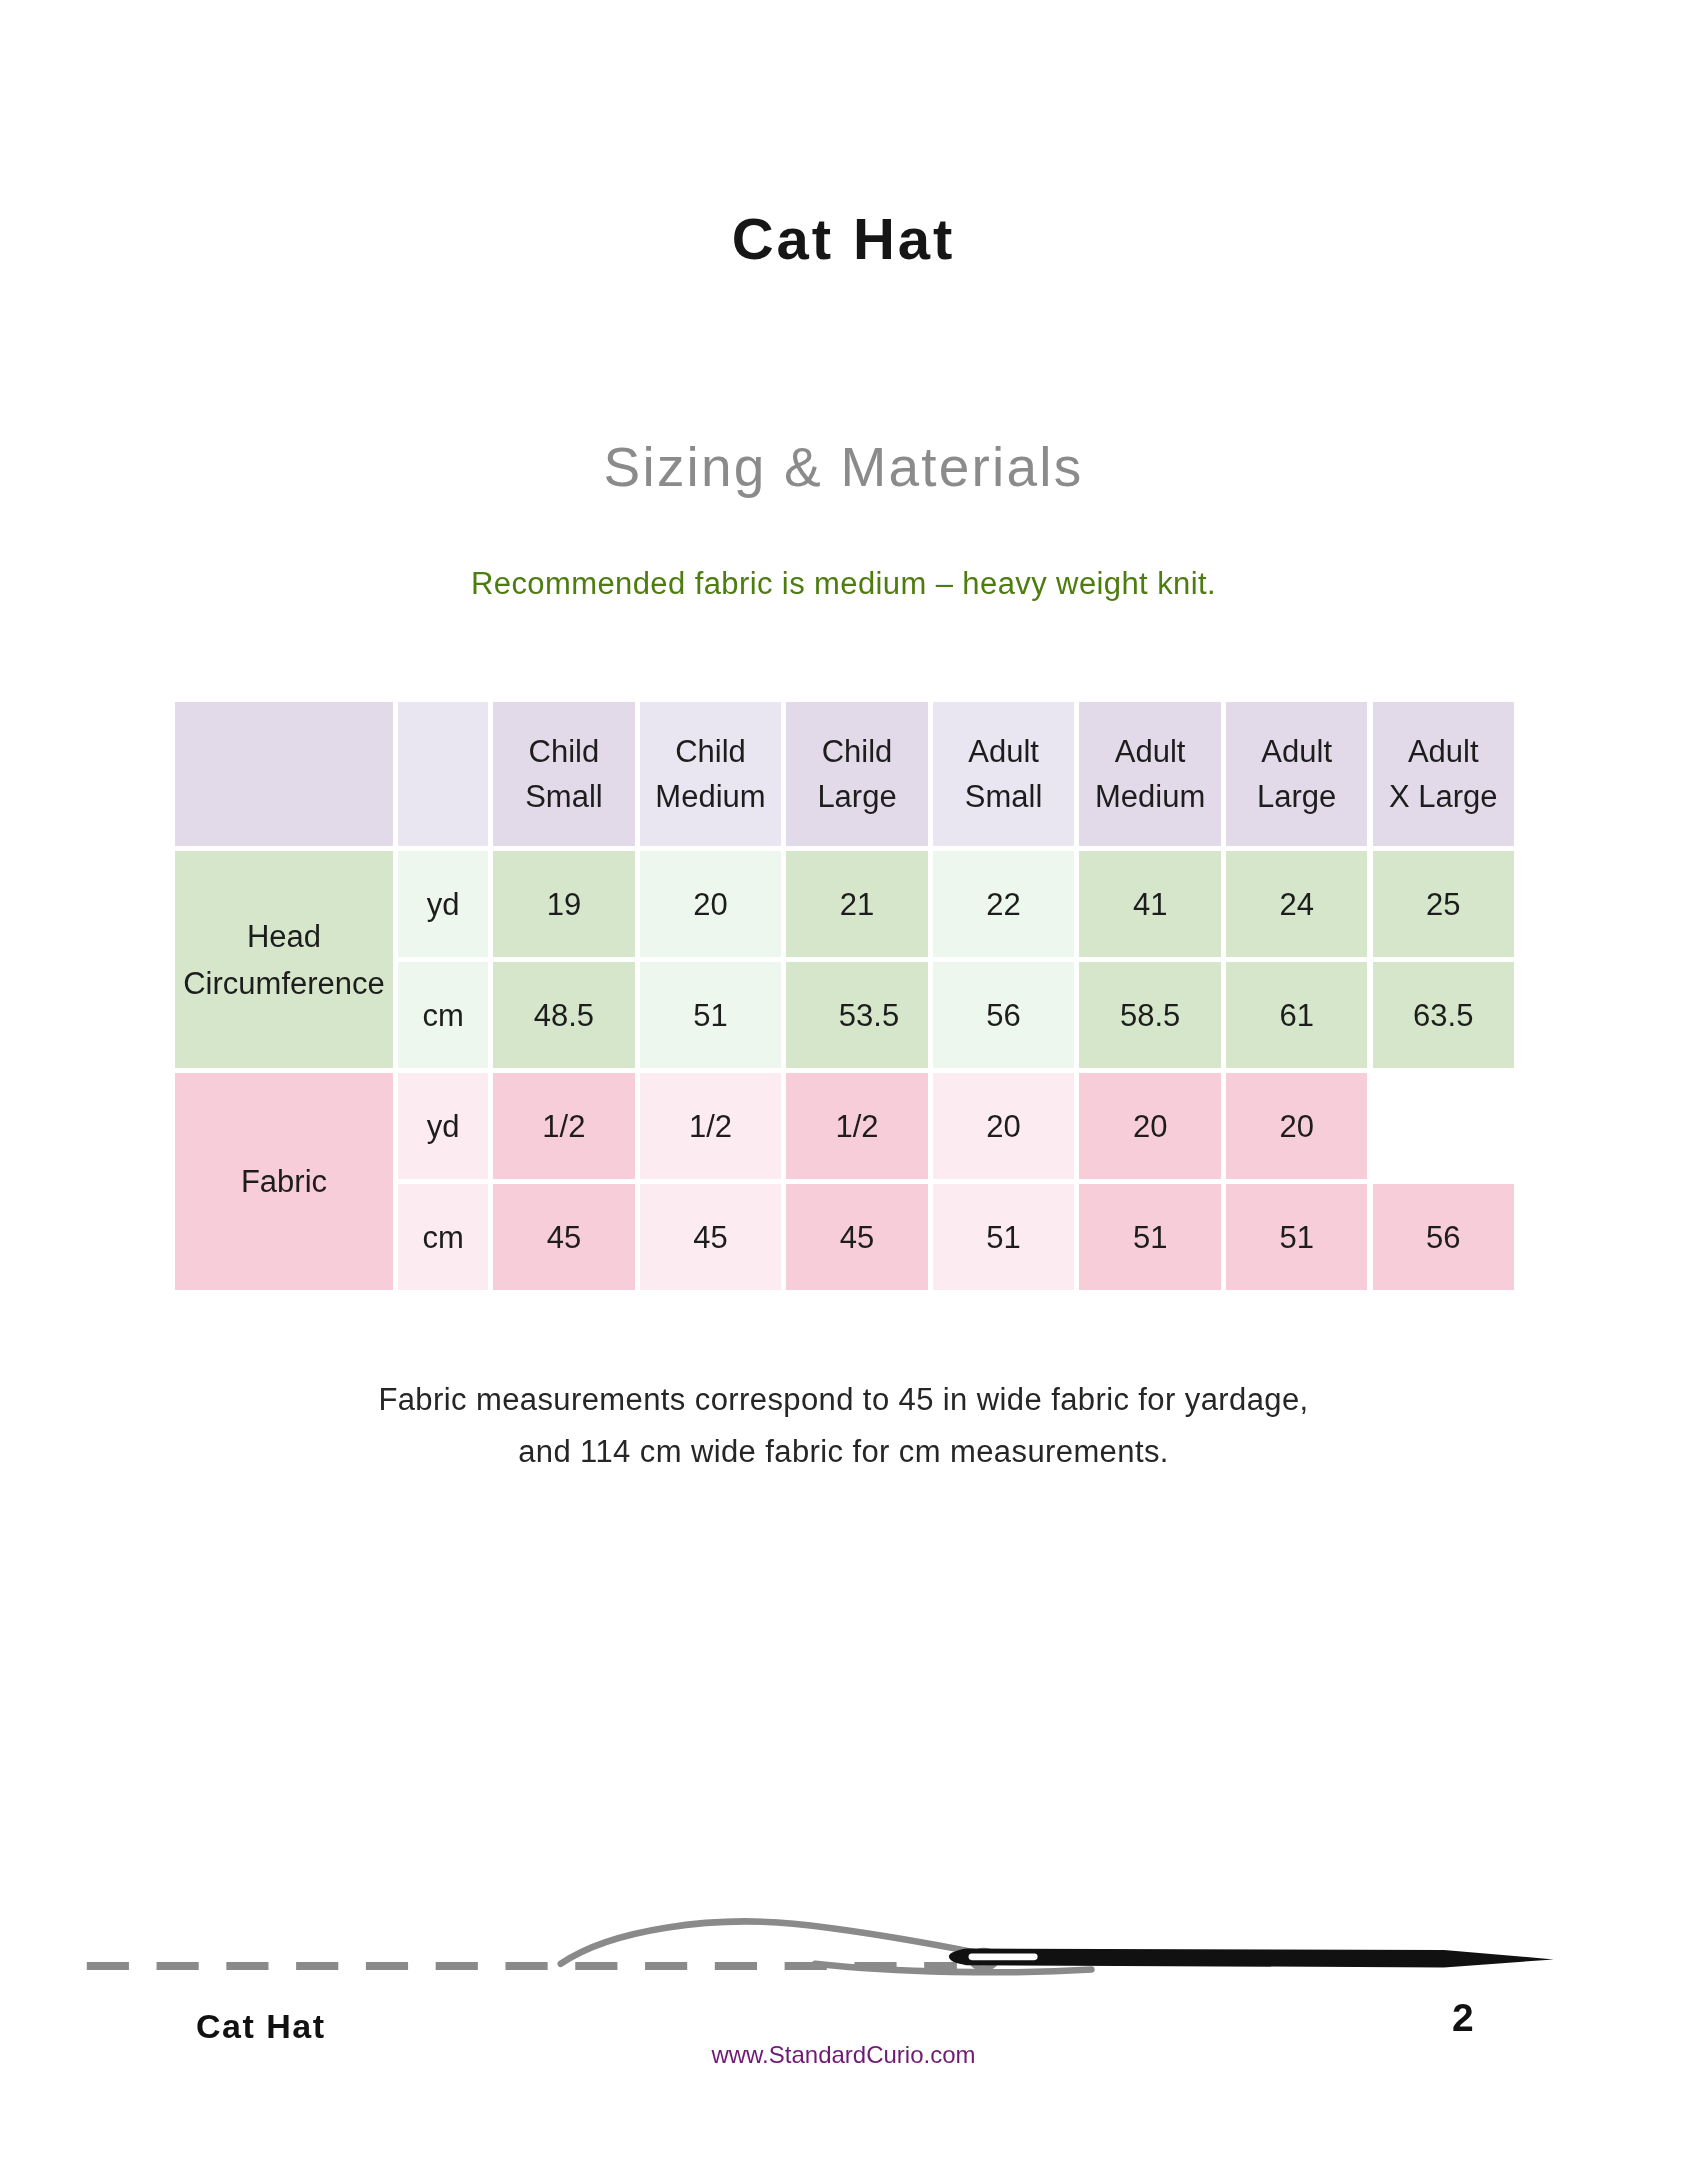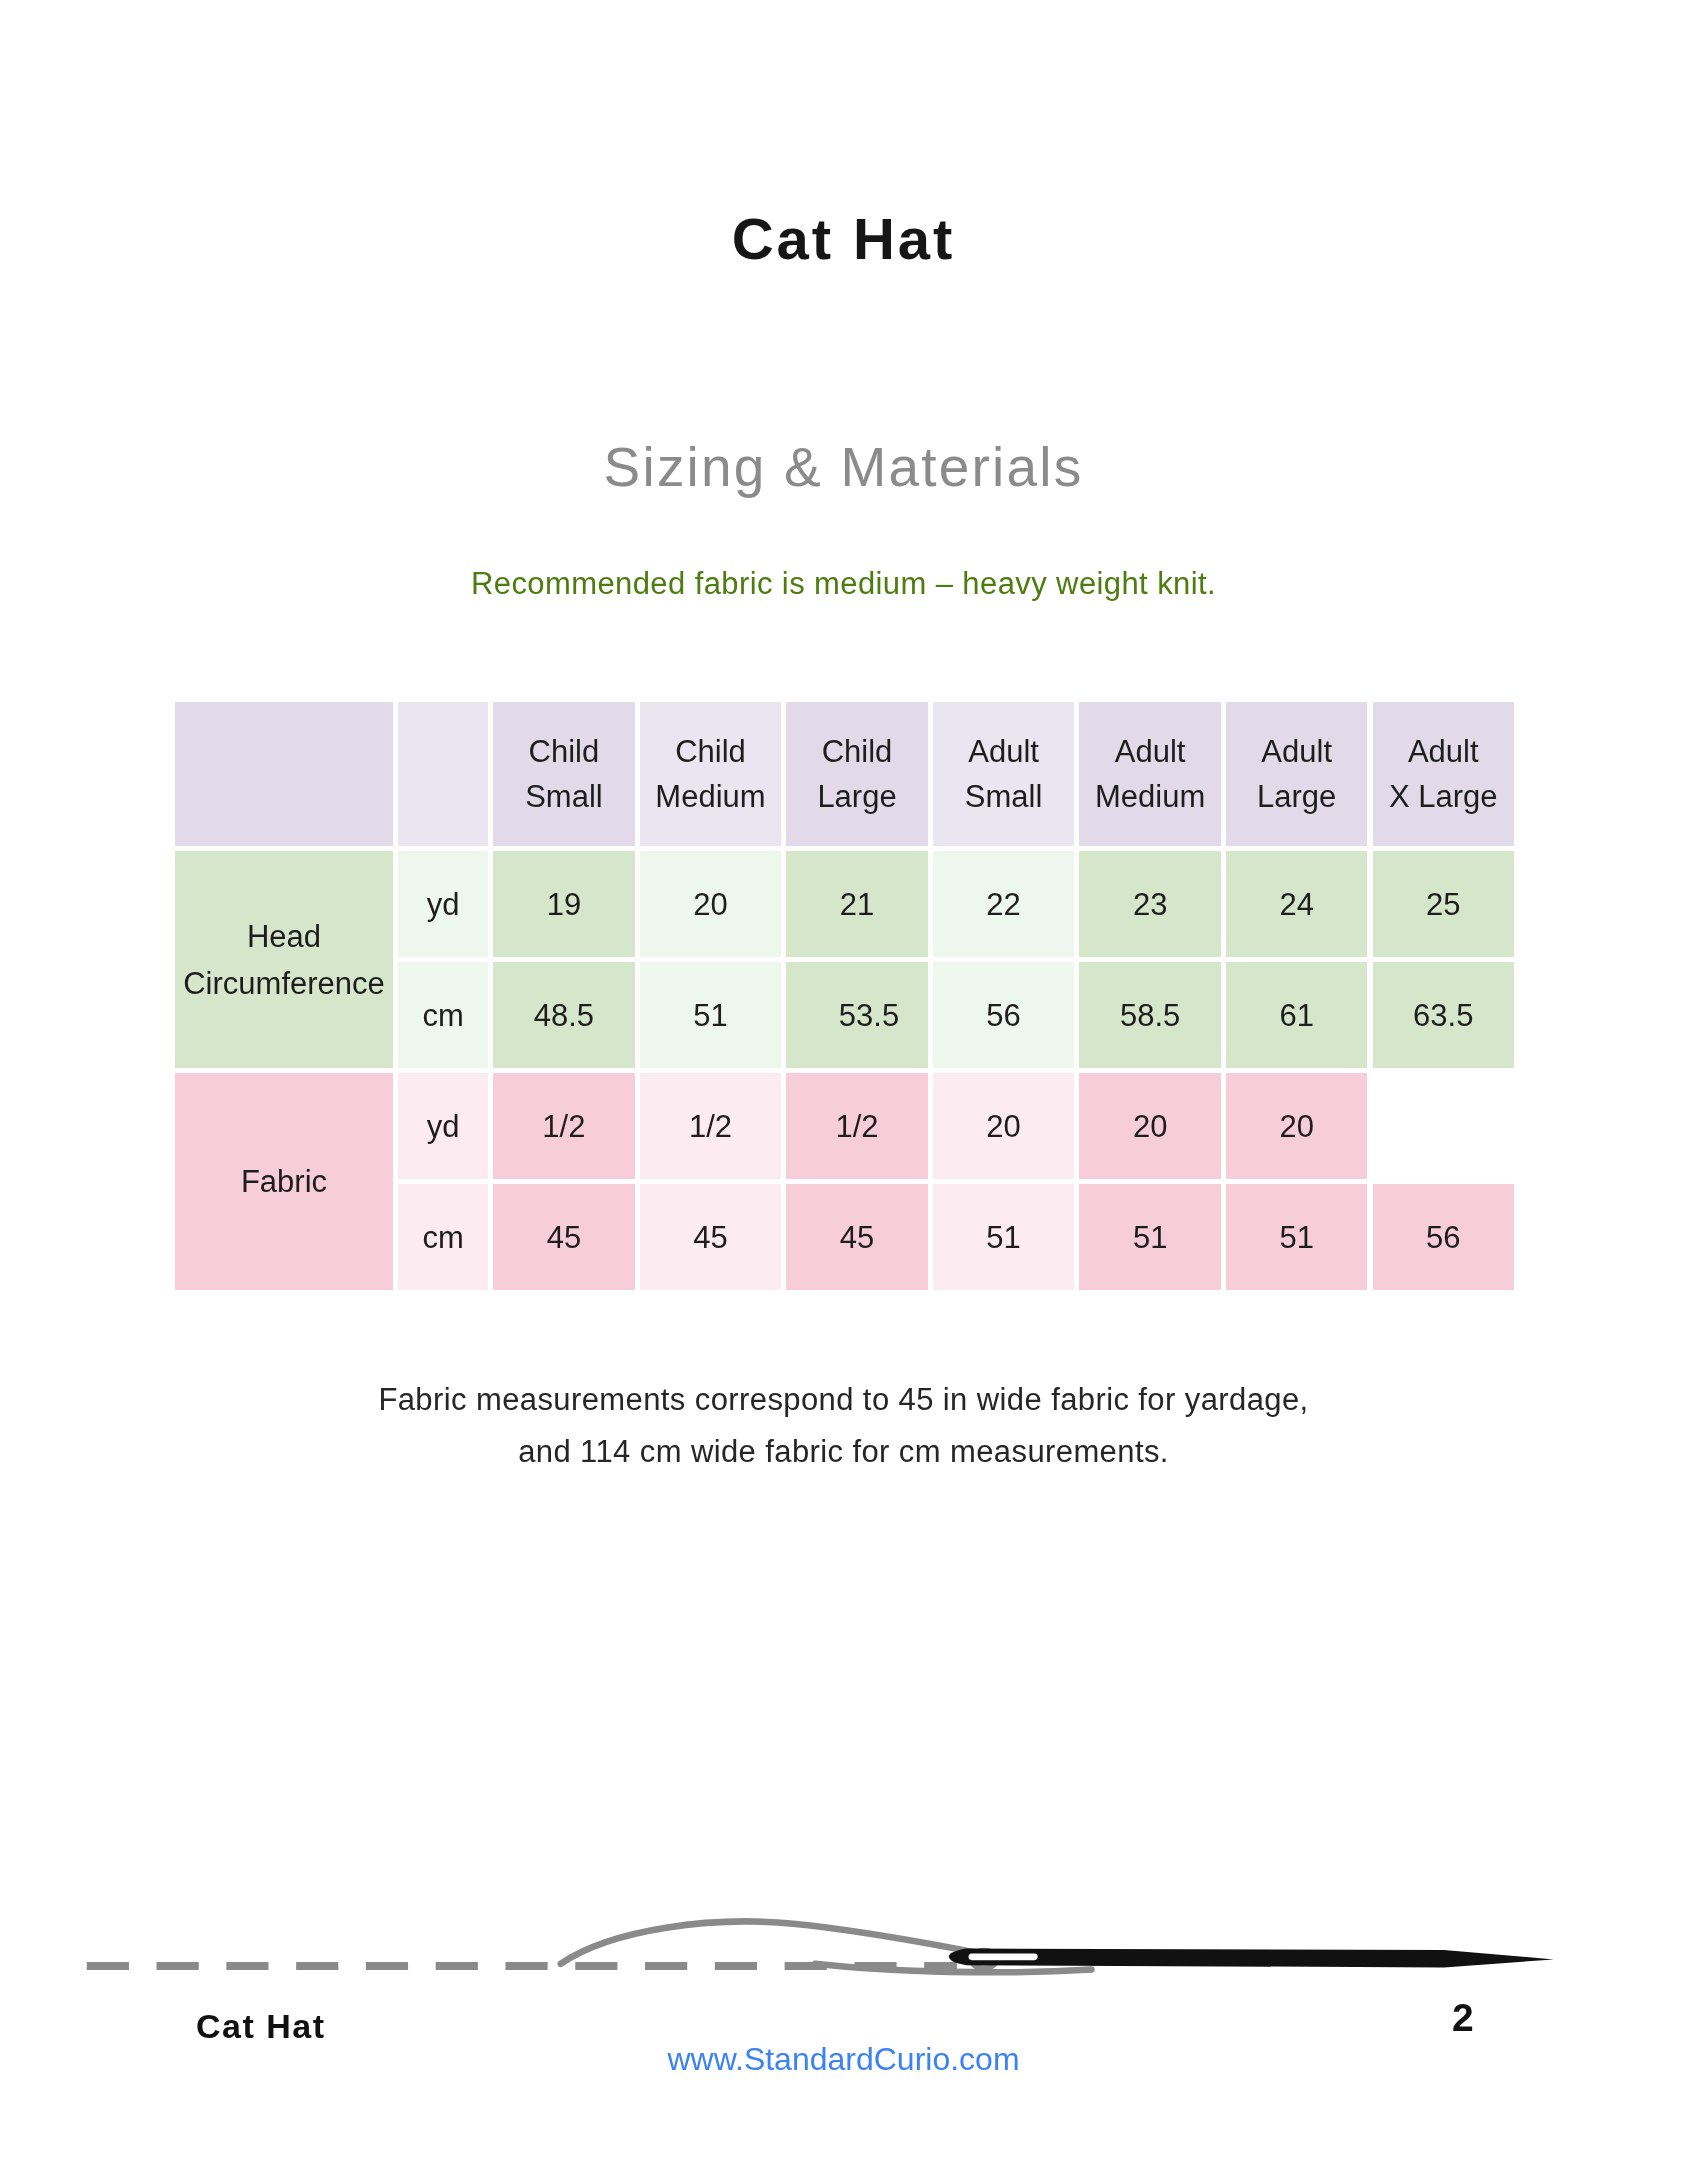--- a/index.html
+++ b/index.html
@@ -29,21 +29,21 @@
   .green.dark{background:var(--green-dark);}
   .green.light{background:var(--green-light);}
   .pink.dark{background:var(--pink-dark);}
   .pink.light{background:var(--pink-light);}
   .row-label{font-size:31px;line-height:47px;}
 
   
   .footer-art{position:absolute;left:0;top:1878px;}
   .footer-doc-title{position:absolute;left:196px;top:2007px;font-size:34px;font-weight:700;color:#111;letter-spacing:1.5px;}
   .footer-page-number{position:absolute;left:1452px;top:1996px;font-size:39px;font-weight:700;color:#111;}
-  .footer-website{top:2041px;font-size:32px;color:#3b82f6;}
+  .footer-website{top:2041px;font-size:24px;color:#701a75;}
 </style>
 </head>
 <body>
 
 <div class="center-text page-title">Cat Hat</div>
 
 <div class="center-text section-heading">Sizing &amp; Materials</div>
 
 <div class="center-text intro-text">Recommended fabric is medium – heavy weight knit.</div>
 
@@ -90,21 +90,21 @@
     <div class="cell green light" style="grid-area: 2 / 4;">
       <div class="hl">20</div>
     </div>
     <div class="cell green dark" style="grid-area: 2 / 5;">
       <div class="hl">21</div>
     </div>
     <div class="cell green light" style="grid-area: 2 / 6;">
       <div class="hl">22</div>
     </div>
     <div class="cell green dark" style="grid-area: 2 / 7;">
-      <div class="hl">23</div>
+      <div class="hl">41</div>
     </div>
     <div class="cell green dark" style="grid-area: 2 / 8;">
       <div class="hl">24</div>
     </div>
     <div class="cell green dark" style="grid-area: 2 / 9;">
       <div class="hl">25</div>
     </div>
     <div class="cell green light" style="grid-area: 3 / 2;">
       <div class="hl">cm</div>
     </div>

